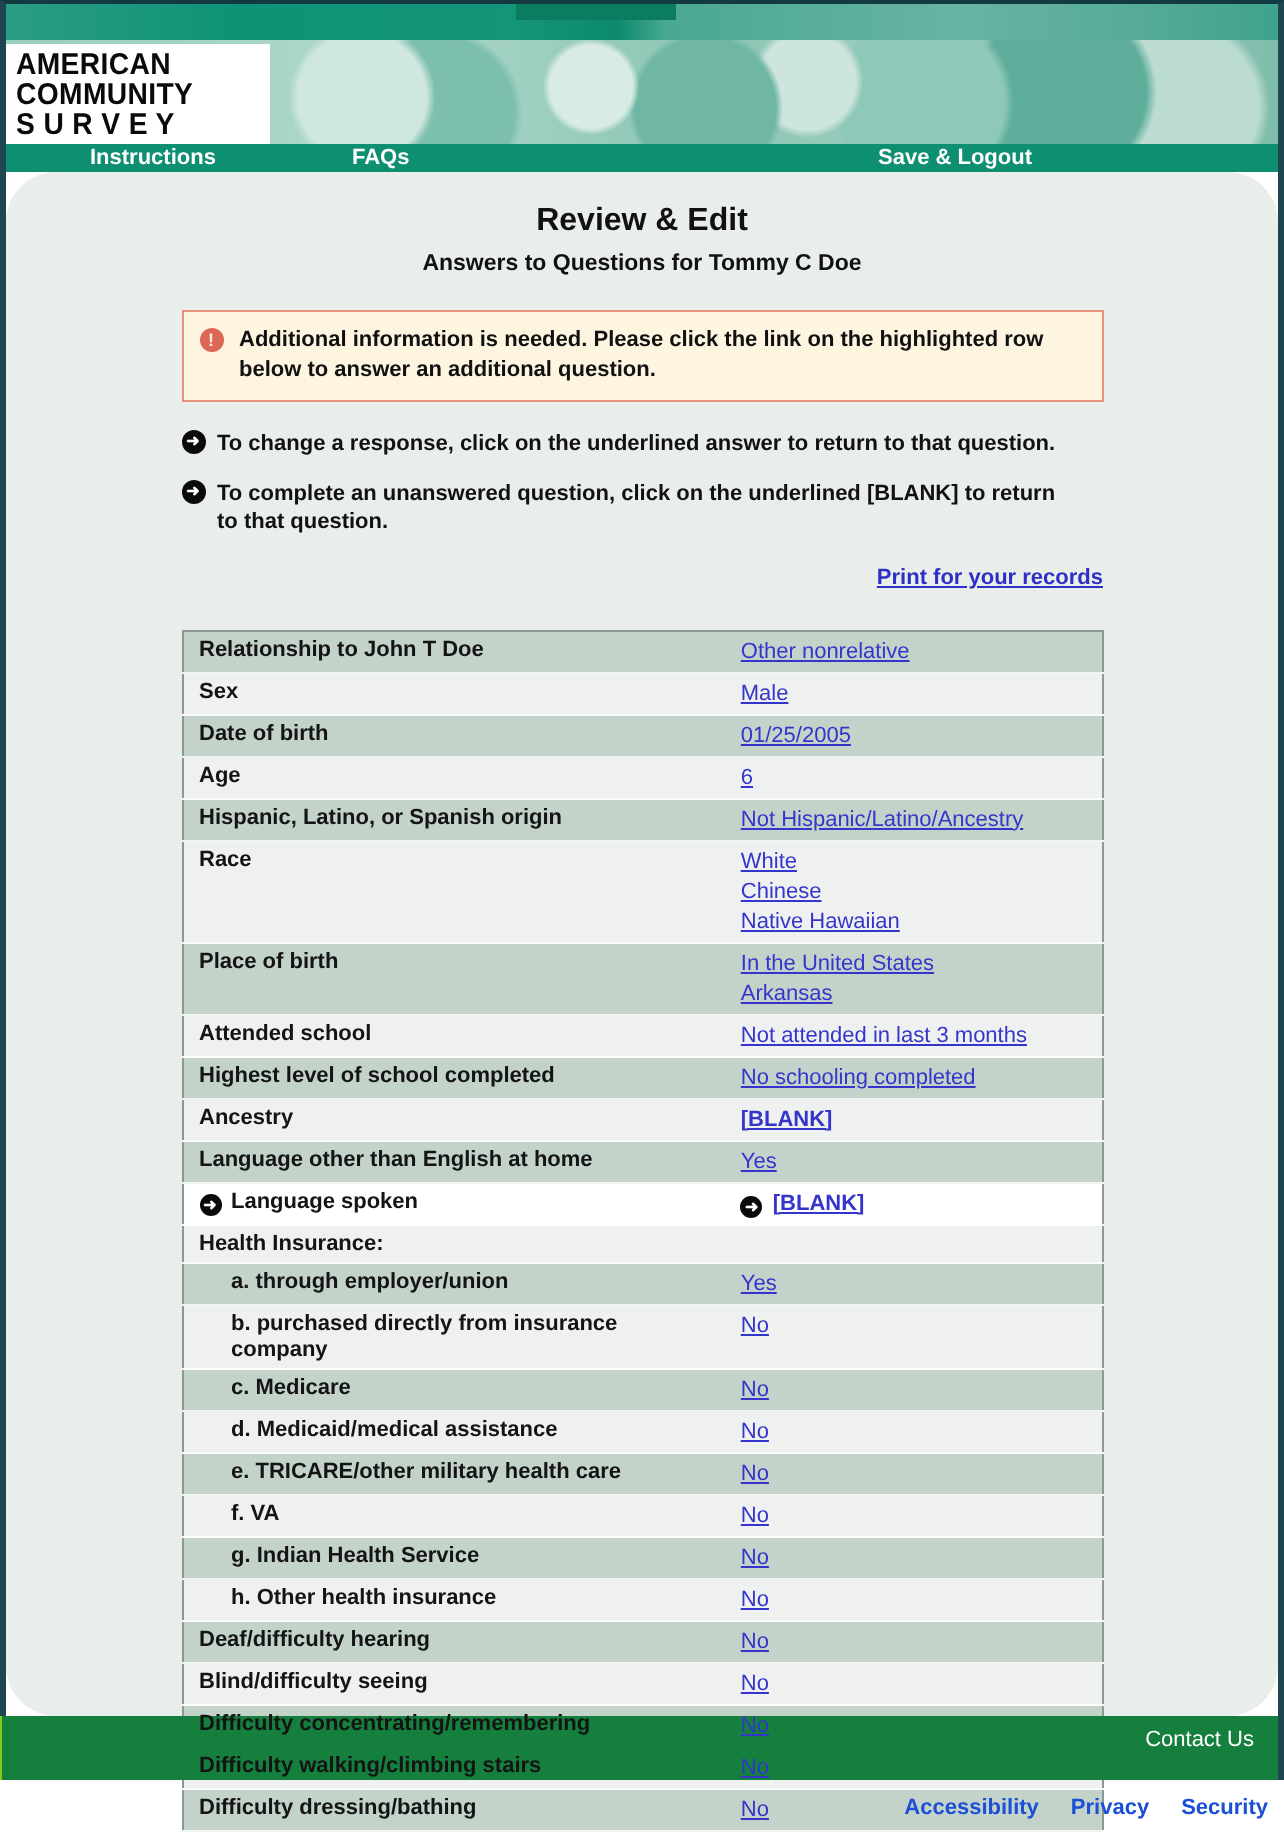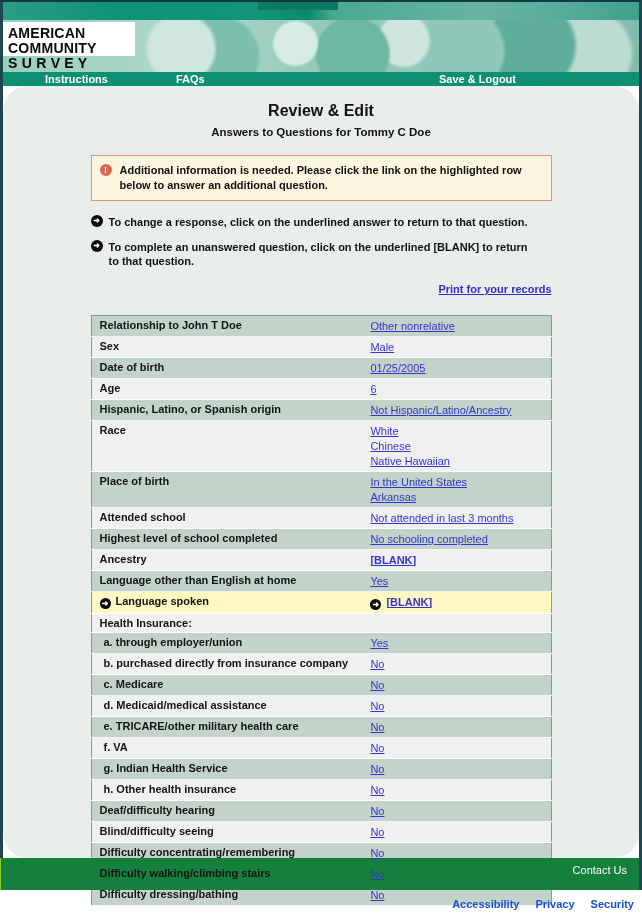--- a/index.html
+++ b/index.html
@@ -17,21 +17,21 @@
     background:
       radial-gradient(circle at 28% 55%, #cfe7df 0 7%, transparent 8%),
       radial-gradient(circle at 34% 70%, #7dbfae 0 9%, transparent 10%),
       radial-gradient(circle at 46% 45%, #d8ece5 0 6%, transparent 7%),
       radial-gradient(circle at 55% 65%, #6fb6a4 0 10%, transparent 11%),
       radial-gradient(circle at 63% 40%, #cde5dd 0 6%, transparent 7%),
       radial-gradient(circle at 72% 60%, #8ec8b8 0 9%, transparent 10%),
       radial-gradient(circle at 83% 50%, #5fae9b 0 8%, transparent 9%),
       radial-gradient(circle at 92% 65%, #bcdcd2 0 7%, transparent 8%),
       linear-gradient(90deg,#9bcfc0 0%,#aed8cb 30%,#8cc5b4 55%,#a3d2c4 80%,#7fbcab 100%); }
-  .logo { position:absolute; left:0; top:2px; width:132px; height:34px; background:#ffffff;
+  .logo { position:absolute; left:0; top:2px; width:132px; height:50px; background:#ffffff;
     padding:3px 4px 2px 5px; }
   .logo div { font-weight:bold; color:#0a0a0a; font-size:15px; line-height:15px; letter-spacing:.2px;
     transform:scaleX(.94); transform-origin:left; white-space:nowrap; }
 
   
   .nav { position:relative; height:14px; background:#0e8f72; }
   .nav a { position:absolute; top:1px; color:#ffffff; font-size:11px; font-weight:bold; text-decoration:none; line-height:12px; }
   .nav a.n0 { left:42px; } .nav a.n1 { left:173px; } .nav a.n2 { left:436px; }
 
   
@@ -53,22 +53,22 @@
 
   .printrow { width:461px; margin:2px auto 18px auto; text-align:right; }
   .printrow a { color:#2f2fc7; font-size:11px; font-weight:bold; text-decoration:underline; }
 
   table.review { width:461px; margin:0 auto; border-collapse:collapse; border:1px solid #8a9a92; }
   table.review td { font-size:11px; padding:2.5px 8px; vertical-align:top; border-bottom:1px solid rgba(255,255,255,.75); }
   td.lbl { width:59%; font-weight:bold; color:#141414; line-height:13px; }
   td.val { width:41%; line-height:13px; }
   tr.dark td { background:#c3d3ca; }
   tr.light td { background:#eef1ef; }
-  tr.highlight td { background:#fef9c3; }
-  tr.indent td.lbl { padding-left:12px; }
+  tr.highlight td { background:#ffffff; }
+  tr.indent td.lbl { padding-left:24px; }
   td.val a { color:#3535cb; text-decoration:underline; }
   td.val .vline { display:block; padding:1px 0; }
   a.bold { font-weight:bold; }
   .row-arrow { display:inline-block; width:11px; height:11px; border-radius:50%; background:#0a0a0a;
     color:#fff; font-size:8px; text-align:center; line-height:11px; font-weight:bold; margin-right:5px; vertical-align:-1px; }
 
   
   .footbar { height:32px; background:#15803d; text-align:right; padding:2px 12px 0 0;
     border-left:1px solid #84cc16; border-right:3px solid #1d4650; }
   .footbar a { color:#ffffff; font-size:11px; text-decoration:none; }

